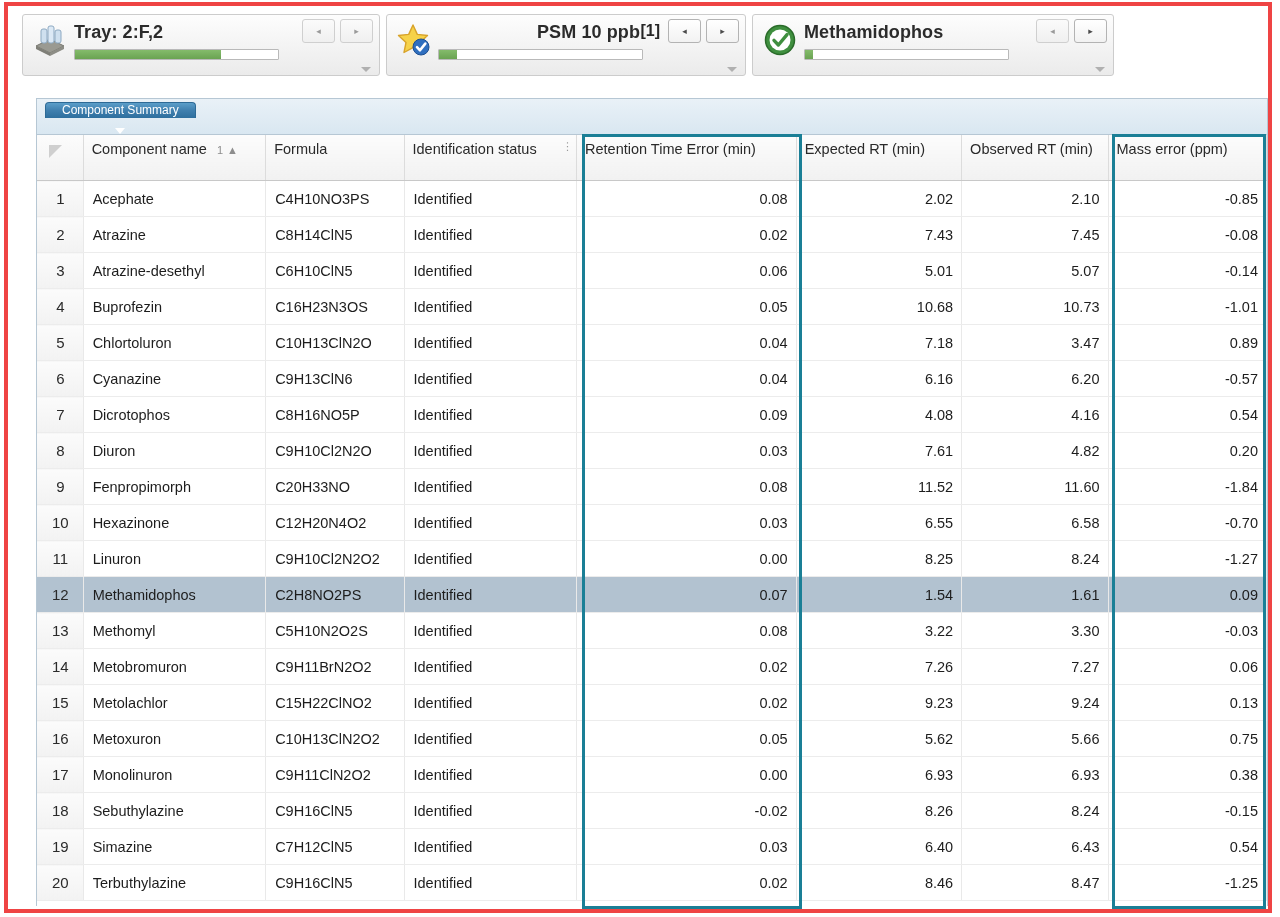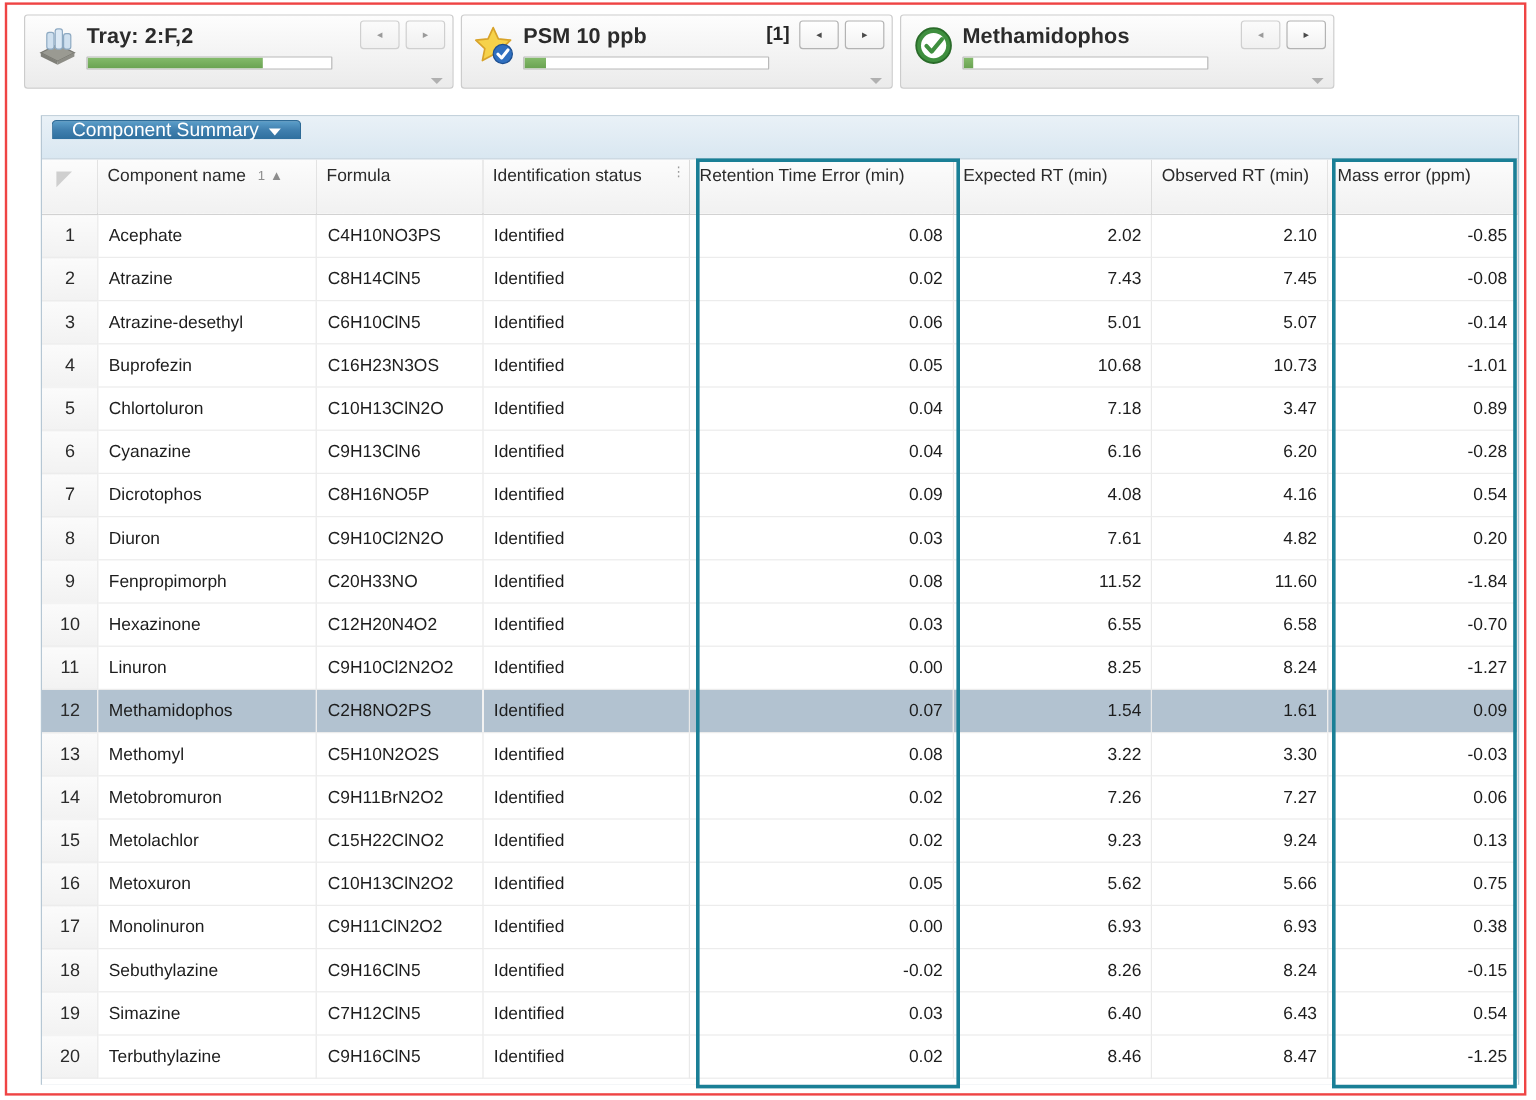--- a/index.html
+++ b/index.html
@@ -5,41 +5,41 @@
   html,body{margin:0;padding:0;}
   body{
     width:1280px;height:917px;
     background:#ffffff;
     font-family:"Liberation Sans", sans-serif;
     overflow:hidden;
   }
   
   .app-frame{
     position:absolute;left:4px;top:2px;width:1268px;height:911px;
-    border:2px solid #ef4444;
+    border:4px solid #ef4444;
     background:#ffffff;
     box-sizing:border-box;
   }
   
   .nav-bar{
     position:absolute;left:14px;top:8px;width:1240px;height:62px;
     display:flex;gap:6px;
   }
   .nav-panel{
     position:relative;
     background:linear-gradient(to bottom,#fdfdfd 0%,#f3f3f3 55%,#ebebeb 100%);
     border:1px solid #cccccc;
     border-radius:3px;
     box-sizing:border-box;
     display:flex;
     align-items:flex-start;
     padding:5px 6px 4px 7px;
   }
   .nav-panel.tray{width:358px;}
-  .nav-panel.sample{width:360px;}
+  .nav-panel.sample{width:360px;text-align:center;}
   .nav-panel.comp{width:362px;}
 
   .nav-icon{
     width:40px;height:40px;flex:0 0 40px;margin-right:4px;
     position:relative;
   }
   .nav-body{flex:1;position:relative;min-width:0;padding-top:2px;}
   .nav-title{
     font-size:18px;font-weight:bold;color:#2b2b2b;
     white-space:nowrap;overflow:hidden;text-overflow:ellipsis;
@@ -93,23 +93,24 @@
     box-sizing:border-box;
     position:relative;
   }
   .tab-active{
     position:absolute;left:8px;top:3px;height:16px;
     padding:0 16px 0 16px;
     background:linear-gradient(to bottom,#5b9ec9 0%,#3f7fae 50%,#2e6f9e 100%);
     border:1px solid #2d6a96;
     border-bottom:none;
     border-radius:4px 4px 0 0;
-    color:#ffffff;font-size:16px;
+    color:#ffffff;font-size:12px;
     display:flex;align-items:center;gap:8px;
     box-sizing:border-box;
+    flex-direction:column;
   }
   .tab-caret{
     width:0;height:0;border-left:5px solid transparent;border-right:5px solid transparent;
     border-top:6px solid #ffffff;margin-top:3px;
   }
 
   
   .table-scroll{
     position:relative;width:100%;height:771px;overflow:hidden;background:#ffffff;
   }
@@ -357,21 +358,21 @@
               <td class="w-mass numeric">0.89</td>
             </tr>
             <tr>
               <td class="gutter">6</td>
               <td class="w-name">Cyanazine</td>
               <td class="w-formula">C9H13ClN6</td>
               <td class="w-ident">Identified</td>
               <td class="w-rte numeric">0.04</td>
               <td class="w-ert numeric">6.16</td>
               <td class="w-ort numeric">6.20</td>
-              <td class="w-mass numeric">-0.28</td>
+              <td class="w-mass numeric">-0.57</td>
             </tr>
             <tr>
               <td class="gutter">7</td>
               <td class="w-name">Dicrotophos</td>
               <td class="w-formula">C8H16NO5P</td>
               <td class="w-ident">Identified</td>
               <td class="w-rte numeric">0.09</td>
               <td class="w-ert numeric">4.08</td>
               <td class="w-ort numeric">4.16</td>
               <td class="w-mass numeric">0.54</td>

